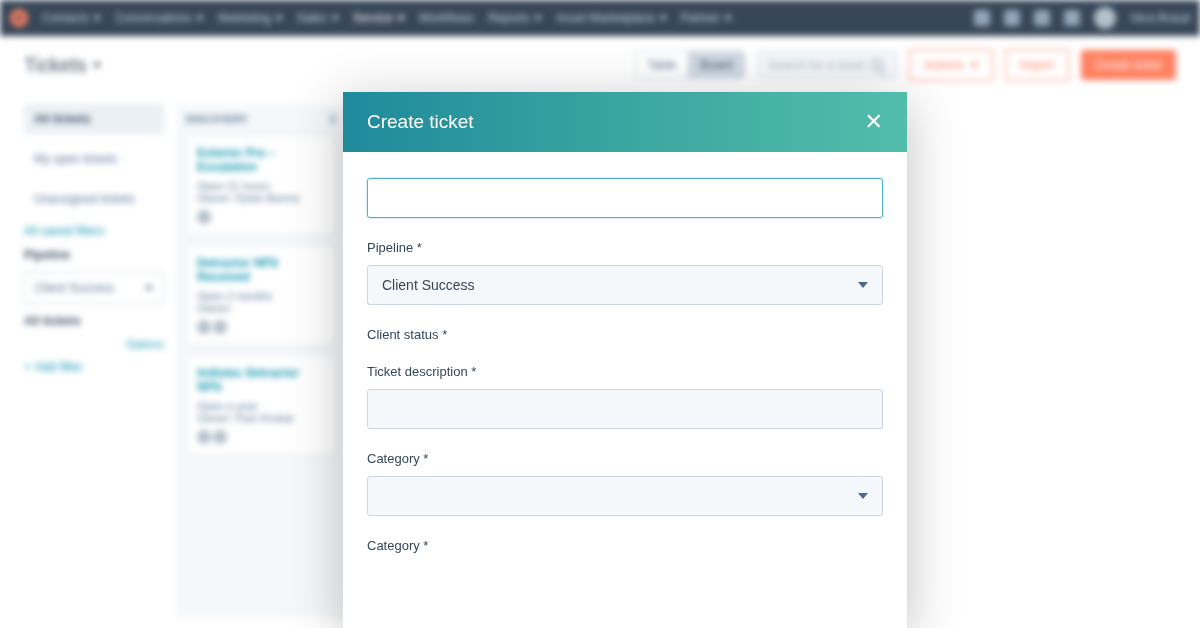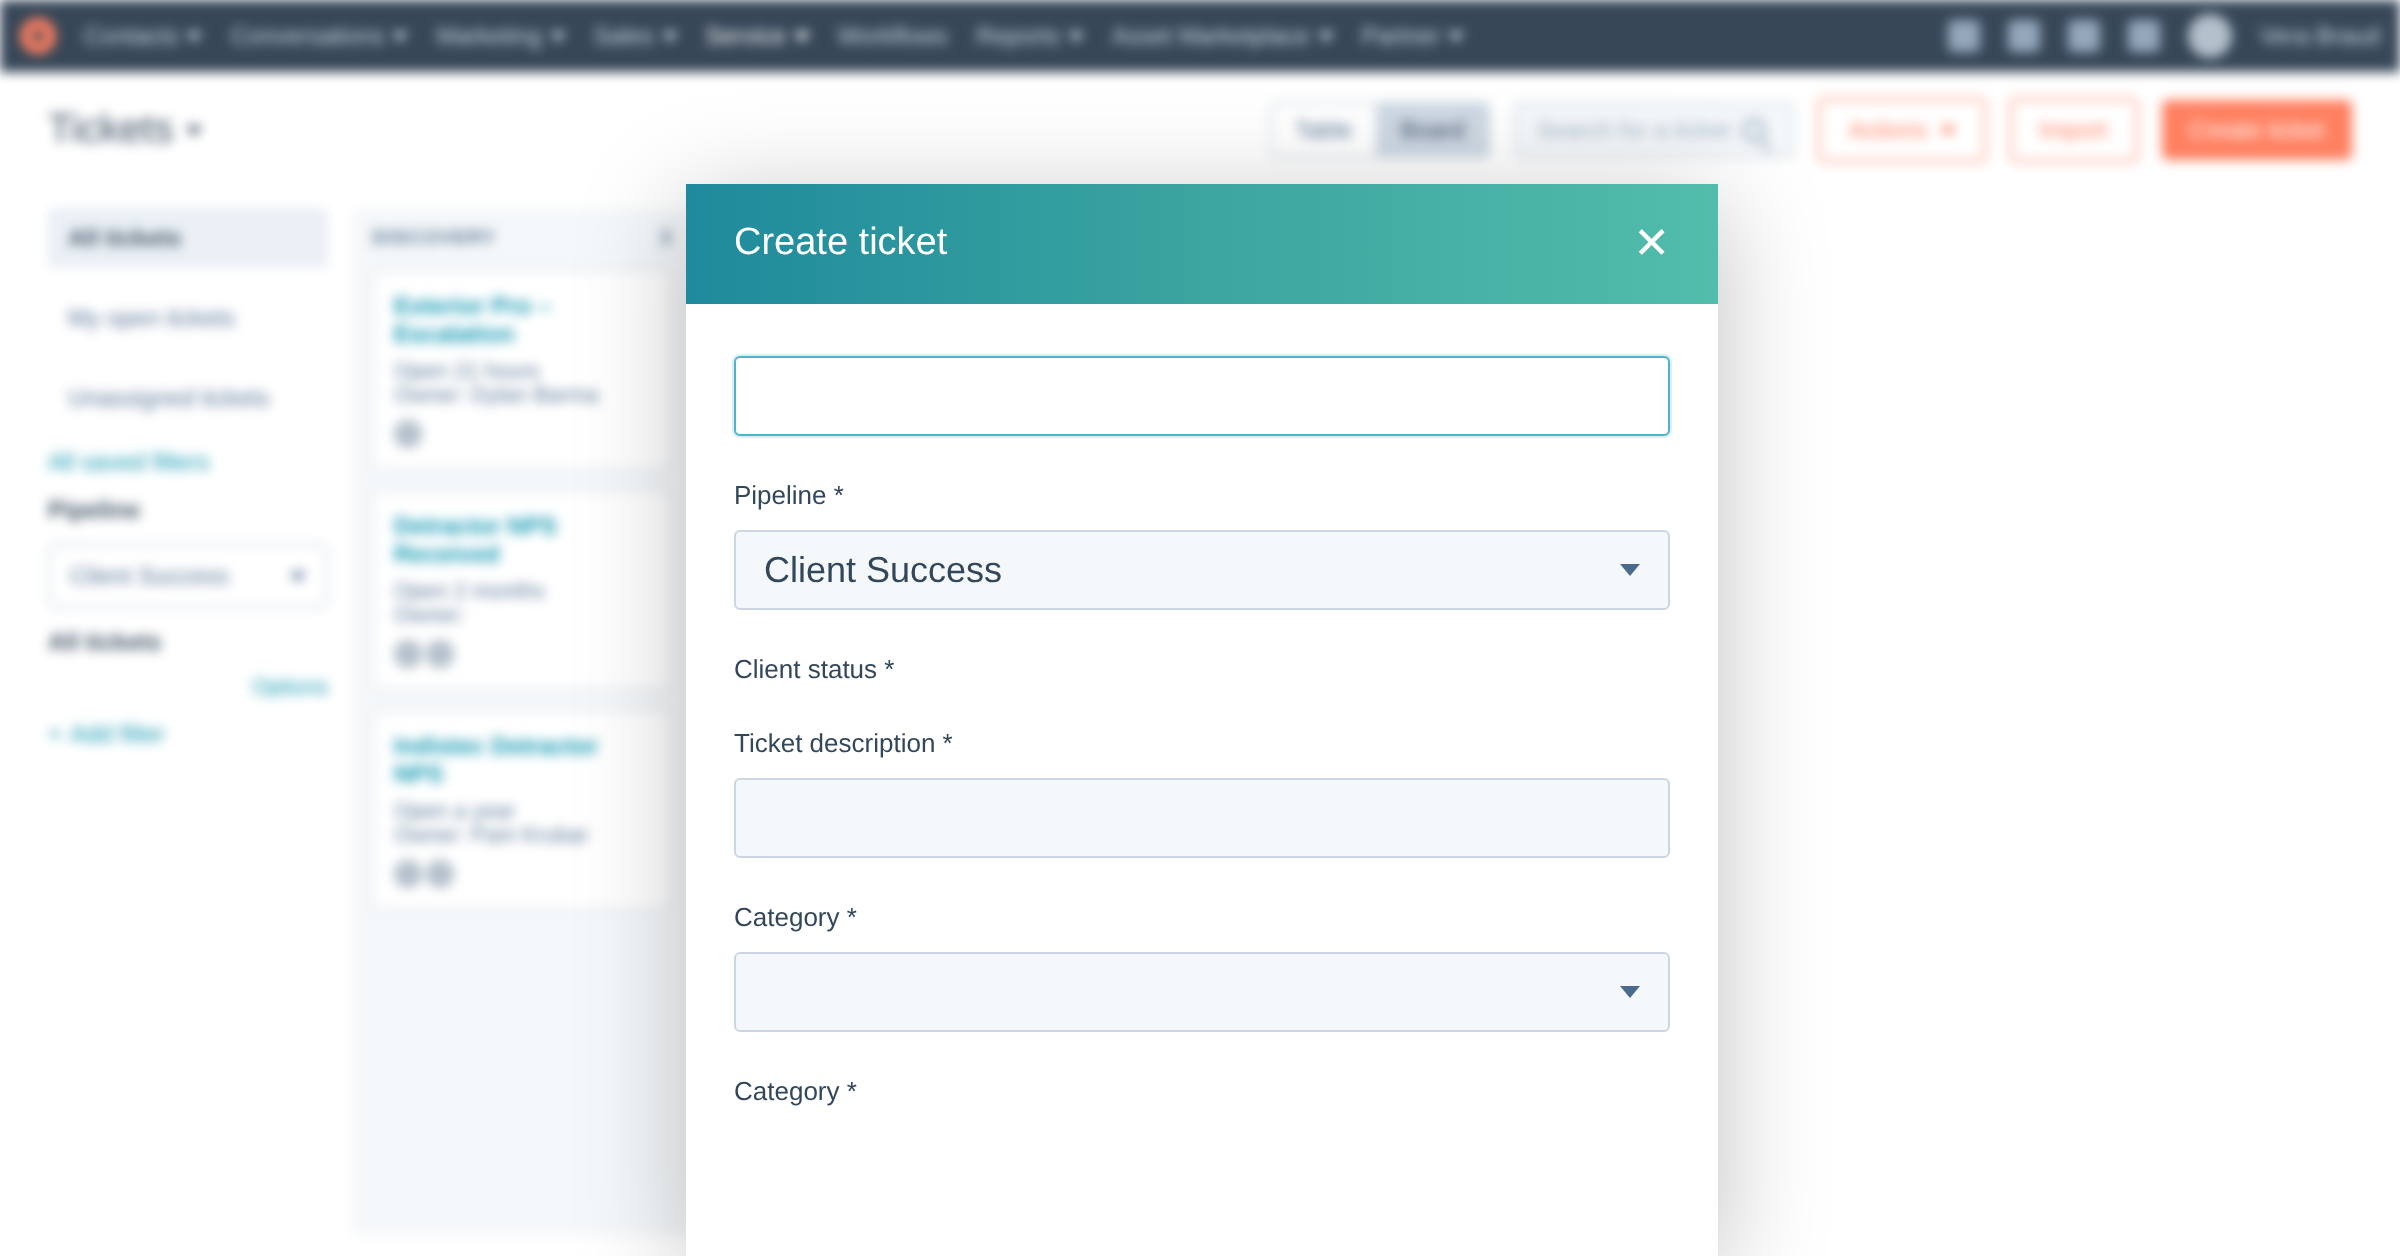--- a/index.html
+++ b/index.html
@@ -37,30 +37,30 @@
   .kanban{flex:1;display:flex;gap:12px;}
   .column{width:170px;background:#f5f8fa;border-radius:3px;padding:10px;}
   .colhead{font-size:10px;font-weight:700;color:#516f90;letter-spacing:0.4px;text-transform:uppercase;display:flex;justify-content:space-between;align-items:center;margin-bottom:10px;}
   .card{background:#fff;border:1px solid #dfe5eb;border-radius:3px;padding:10px;font-size:11px;color:#506e91;margin-bottom:10px;}
   .card-title{color:#0091ae;font-weight:600;font-size:12px;margin-bottom:6px;}
   .avs{display:flex;gap:2px;margin-top:6px;}
   .av{width:14px;height:14px;border-radius:50%;background:#b0bdc9;}
   .options{color:#0091ae;font-size:11px;text-align:right;}
   .addfilter{color:#0091ae;font-size:12px;display:flex;align-items:center;gap:4px;}
   
-  .modal{position:absolute;left:343px;top:92px;width:516px;bottom:0;background:#fff;box-shadow:0 10px 50px rgba(0,0,0,0.25);display:flex;flex-direction:column;}
+  .modal{position:absolute;left:343px;top:92px;width:564px;bottom:0;background:#fff;box-shadow:0 10px 50px rgba(0,0,0,0.25);display:flex;flex-direction:column;}
   .modal-head{height:60px;background:linear-gradient(90deg,#1f8a9c 0%,#3ba5a0 50%,#52bdab 100%);display:flex;align-items:center;justify-content:space-between;padding:0 24px;}
   .modal-title{color:#fff;font-size:19px;font-weight:500;}
   .close-x{color:#fff;font-size:22px;line-height:1;cursor:pointer;font-weight:300;}
   .modal-body{flex:1;overflow:hidden;padding:26px 24px 0;}
   .field{margin-bottom:22px;}
   .flabel{font-size:13px;color:#33475b;margin-bottom:10px;display:block;}
   .input, .select, .textarea{
     width:100%;border:1px solid #cbd6e2;border-radius:3px;background:#f5f8fa;
-    height:40px;padding:0 14px;font-size:18px;color:#33475b;display:flex;align-items:center;justify-content:space-between;
+    height:40px;padding:0 14px;font-size:14px;color:#33475b;display:flex;align-items:center;justify-content:space-between;
   }
   .input.focused{border:1.5px solid #4fb3c9;background:#fff;box-shadow:0 0 0 1px rgba(79,179,201,0.2);}
   .select .sel-text{color:#33475b;}
   .sel-caret{width:0;height:0;border-left:5px solid transparent;border-right:5px solid transparent;border-top:6px solid #4b6a8c;}
   .textarea{height:40px;}
   .mag{width:12px;height:12px;border:2px solid #99acc2;border-radius:50%;position:relative;}
   .mag::after{content:"";position:absolute;right:-5px;bottom:-5px;width:6px;height:2px;background:#99acc2;transform:rotate(45deg);}
 </style>
 </head>
 <body>

